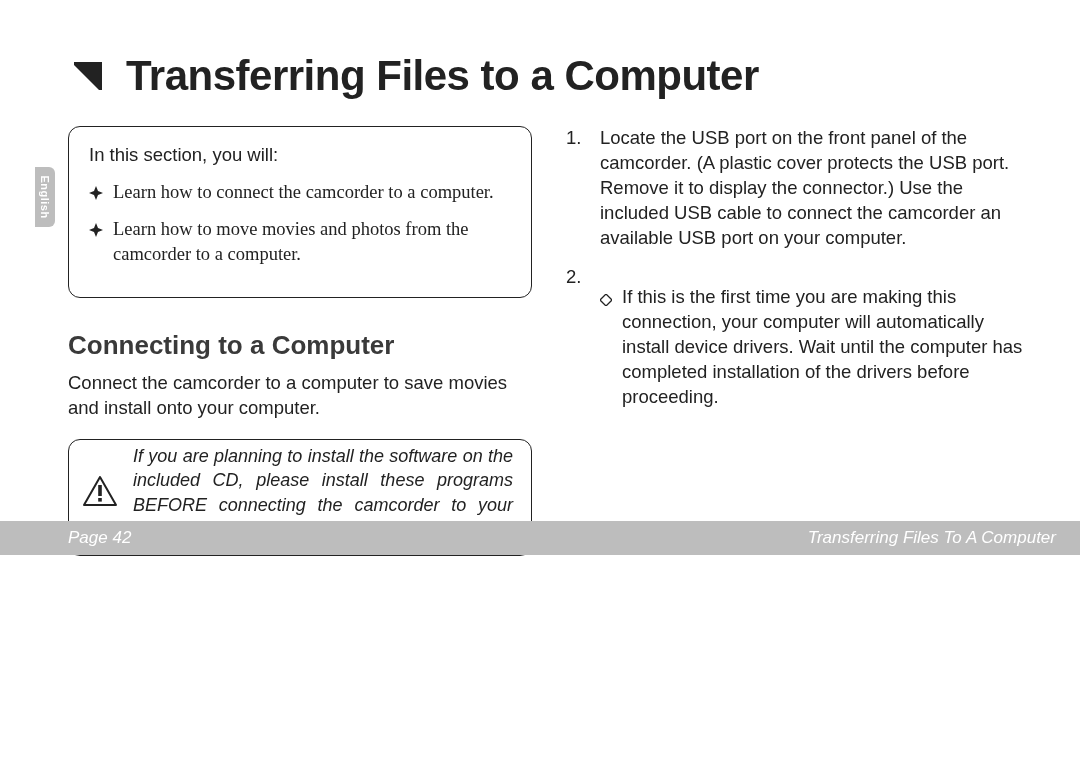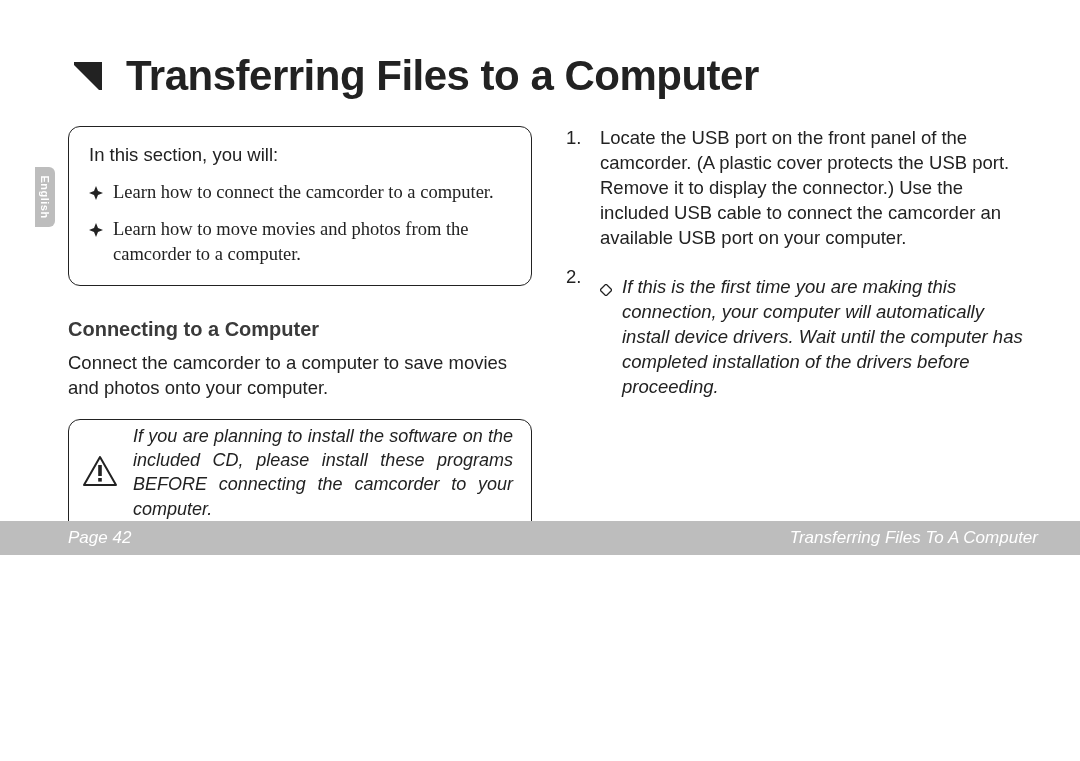--- a/index.html
+++ b/index.html
@@ -46,25 +46,25 @@
   .col { flex: 1 1 0; font-size: 18.5px; line-height: 1.35; color: #222; }
   .section-box {
     border: 1.5px solid #222;
     border-radius: 12px;
     padding: 16px 20px 18px 20px;
     margin-bottom: 30px;
   }
   .section-box .intro { margin-bottom: 12px; }
   .section-box ul { list-style: none; padding-left: 0; }
   .section-box li { display: flex; gap: 10px; margin-bottom: 10px; font-family: Liberation Serif, serif; }
-  .section-box li:last-child { margin-bottom: 0; }
+  .section-box li:last-child { margin-bottom: 12px; }
   .star4 { flex: 0 0 auto; padding-top: 2px; }
   h2.subhead {
     font-family: "Segoe UI", Arial, sans-serif;
-    font-size: 20px;
+    font-size: 26px;
     font-weight: bold;
     color: #3a3a3a;
     margin-bottom: 8px;
   }
   .para { margin-bottom: 18px; }
   .warn-box {
     border: 1.5px solid #222;
     border-radius: 12px;
     padding: 4px 18px 14px 14px;
     display: flex;
@@ -82,34 +82,34 @@
   ol.steps > li {
     counter-increment: step;
     display: flex;
     gap: 10px;
     margin-bottom: 14px;
   }
   ol.steps > li::before {
     content: counter(step) ".";
     flex: 0 0 24px;
   }
-  ul.sub { list-style: none; padding-left: 0; margin-top: 10px; font-style: italic; }
+  ul.sub { list-style: none; padding-left: 0; margin-top: 20px; }
   ul.sub > li { display: flex; gap: 10px; margin-bottom: 12px; }
   ul.sub > li:last-child { margin-bottom: 0; }
   .diamond { flex: 0 0 auto; padding-top: 3px; }
   .footer {
     position: absolute;
     left: 0; right: 0; bottom: 18px;
     height: 34px;
     background: #bdbdbd;
     color: #fff;
     display: flex;
     justify-content: space-between;
     align-items: center;
-    padding: 0 42px 0 68px;
+    padding: 0 24px 0 68px;
     font-style: italic;
     font-family: "Century Gothic", Arial, sans-serif;
     font-size: 17px;
   }
 </style>
 </head>
 <body>
 
 <div class="page">
 
@@ -152,21 +152,21 @@
                 <svg width="14" height="14" viewBox="0 0 14 14">
                     <polygon points="7,0 9,5 14,7 9,9 7,14 5,9 0,7 5,5" fill="#222"></polygon>
                   </svg>
               </span>
               <span>Learn how to move movies and photos from the camcorder to a computer.</span>
             </li>
           </ul>
         </div>
 
         <h2 class="subhead">Connecting to a Computer</h2>
-        <p class="para">Connect the camcorder to a computer to save movies and photos onto your computer.</p>
+        <p class="para">Connect the camcorder to a computer to save movies and install onto your computer.</p>
 
         <div class="warn-box">
           <span class="warn-icon">
             <svg width="34" height="30" viewBox="0 0 34 30">
               <polygon points="17,1 33,29 1,29" fill="none" stroke="#222" stroke-width="2" stroke-linejoin="round"></polygon>
               <rect x="15.2" y="9" width="3.6" height="11" fill="#222"></rect>
               <rect x="15.2" y="22" width="3.6" height="3.6" fill="#222"></rect>
             </svg>
           </span>
           <div class="warn-text">If you are planning to install the software on the included CD, please install these programs BEFORE connecting the camcorder to your computer.</div>

